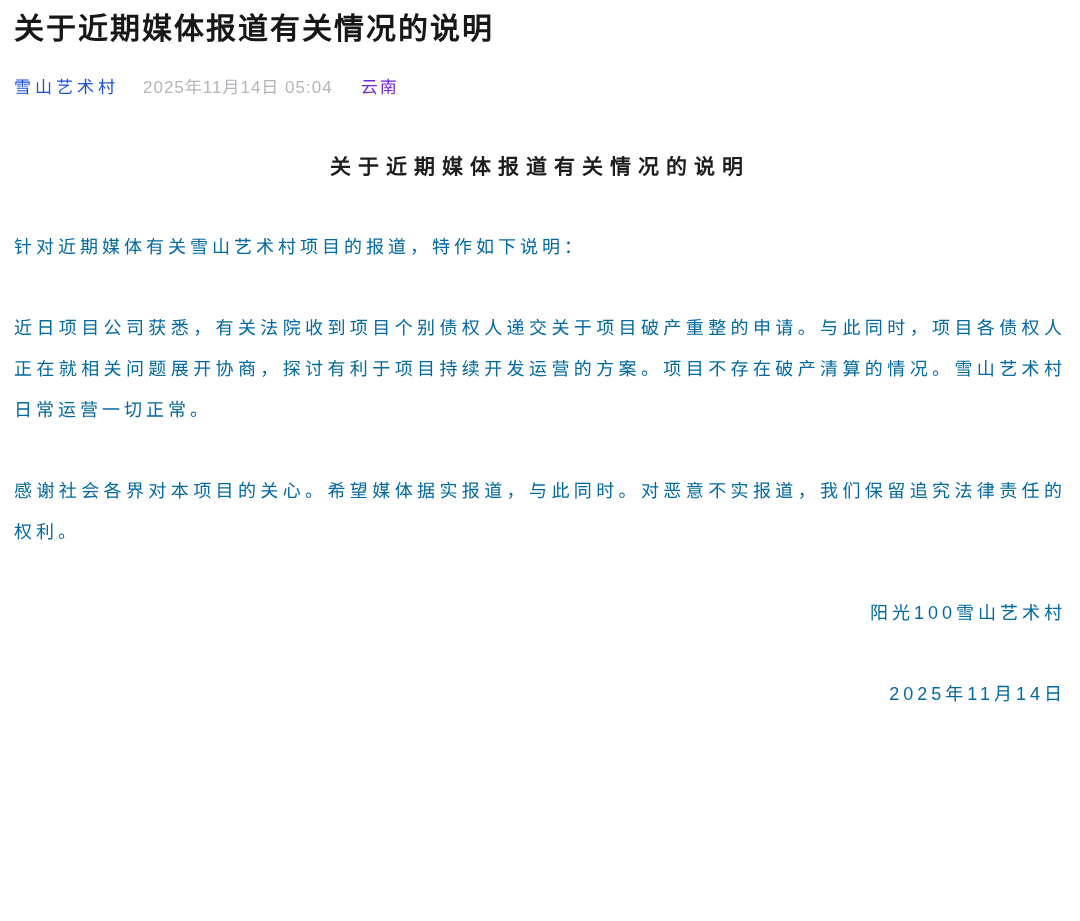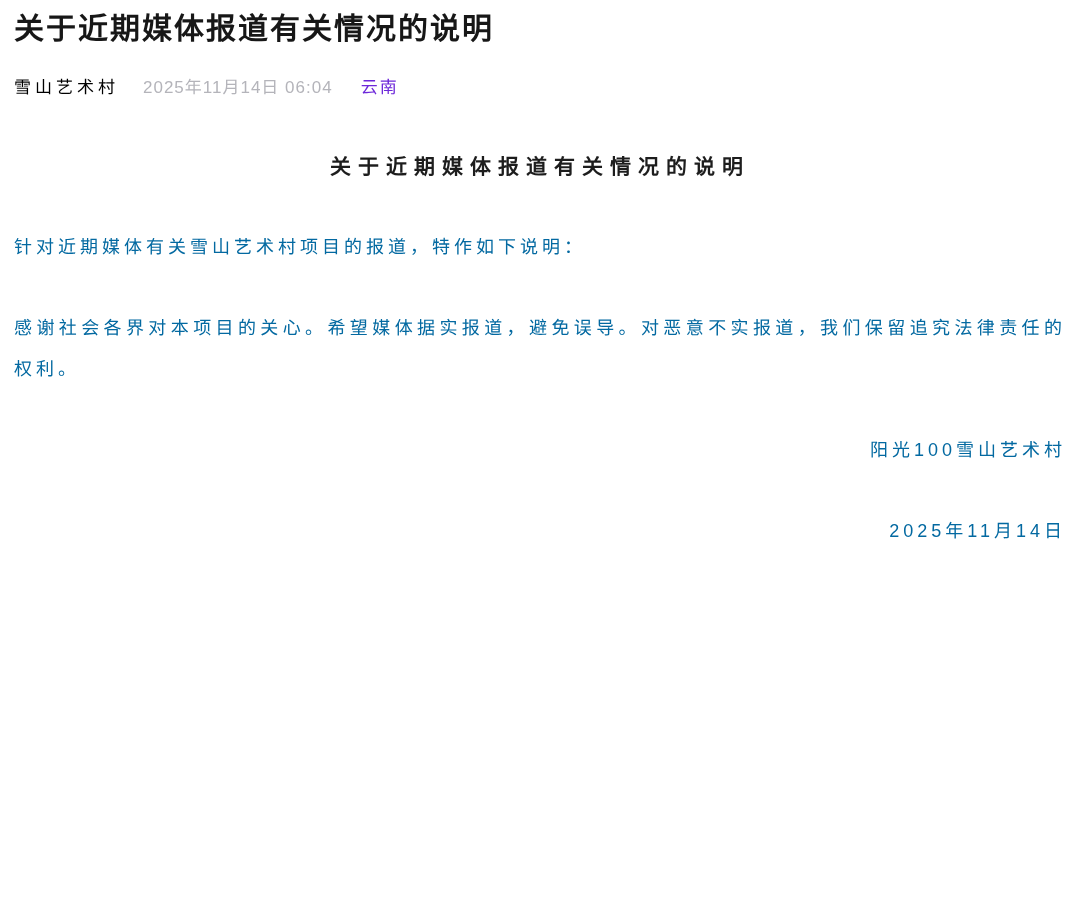--- a/index.html
+++ b/index.html
@@ -26,21 +26,21 @@
     letter-spacing: 2px;
   }
   .meta {
     margin-top: 27px;
     font-size: 17px;
     line-height: 22px;
     display: flex;
     align-items: baseline;
   }
   .meta .author {
-    color: #000000;
+    color: #1d4ed8;
     letter-spacing: 4px;
     text-decoration: none;
     cursor: pointer;
   }
   .meta .datetime {
     margin-left: 24px;
     color: #b4b4ba;
     letter-spacing: 1px;
   }
   .meta .location {
@@ -72,31 +72,32 @@
 </style>
 </head>
 <body>
 
 <div class="page">
 
   <h1 class="article-title">关于近期媒体报道有关情况的说明</h1>
 
   <div class="meta">
     <a class="author">雪山艺术村</a>
-    <span class="datetime">2025年11月14日 06:04</span>
+    <span class="datetime">2025年11月14日 05:04</span>
     <span class="location">云南</span>
   </div>
 
   <div>
     <p class="statement-heading">关于近期媒体报道有关情况的说明</p>
 
     <p class="body-paragraph">针对近期媒体有关雪山艺术村项目的报道，特作如下说明：</p>
 
+    <p class="body-paragraph">近日项目公司获悉，有关法院收到项目个别债权人递交关于项目破产重整的申请。与此同时，项目各债权人正在就相关问题展开协商，探讨有利于项目持续开发运营的方案。项目不存在破产清算的情况。雪山艺术村日常运营一切正常。</p>
 
 
-    <p class="body-paragraph">感谢社会各界对本项目的关心。希望媒体据实报道，避免误导。对恶意不实报道，我们保留追究法律责任的权利。</p>
+    <p class="body-paragraph">感谢社会各界对本项目的关心。希望媒体据实报道，与此同时。对恶意不实报道，我们保留追究法律责任的权利。</p>
 
     <p class="body-paragraph no-justify">阳光100雪山艺术村</p>
 
     <p class="body-paragraph no-justify">2025年11月14日</p>
   </div>
 
 </div>
 
 </body></html>

